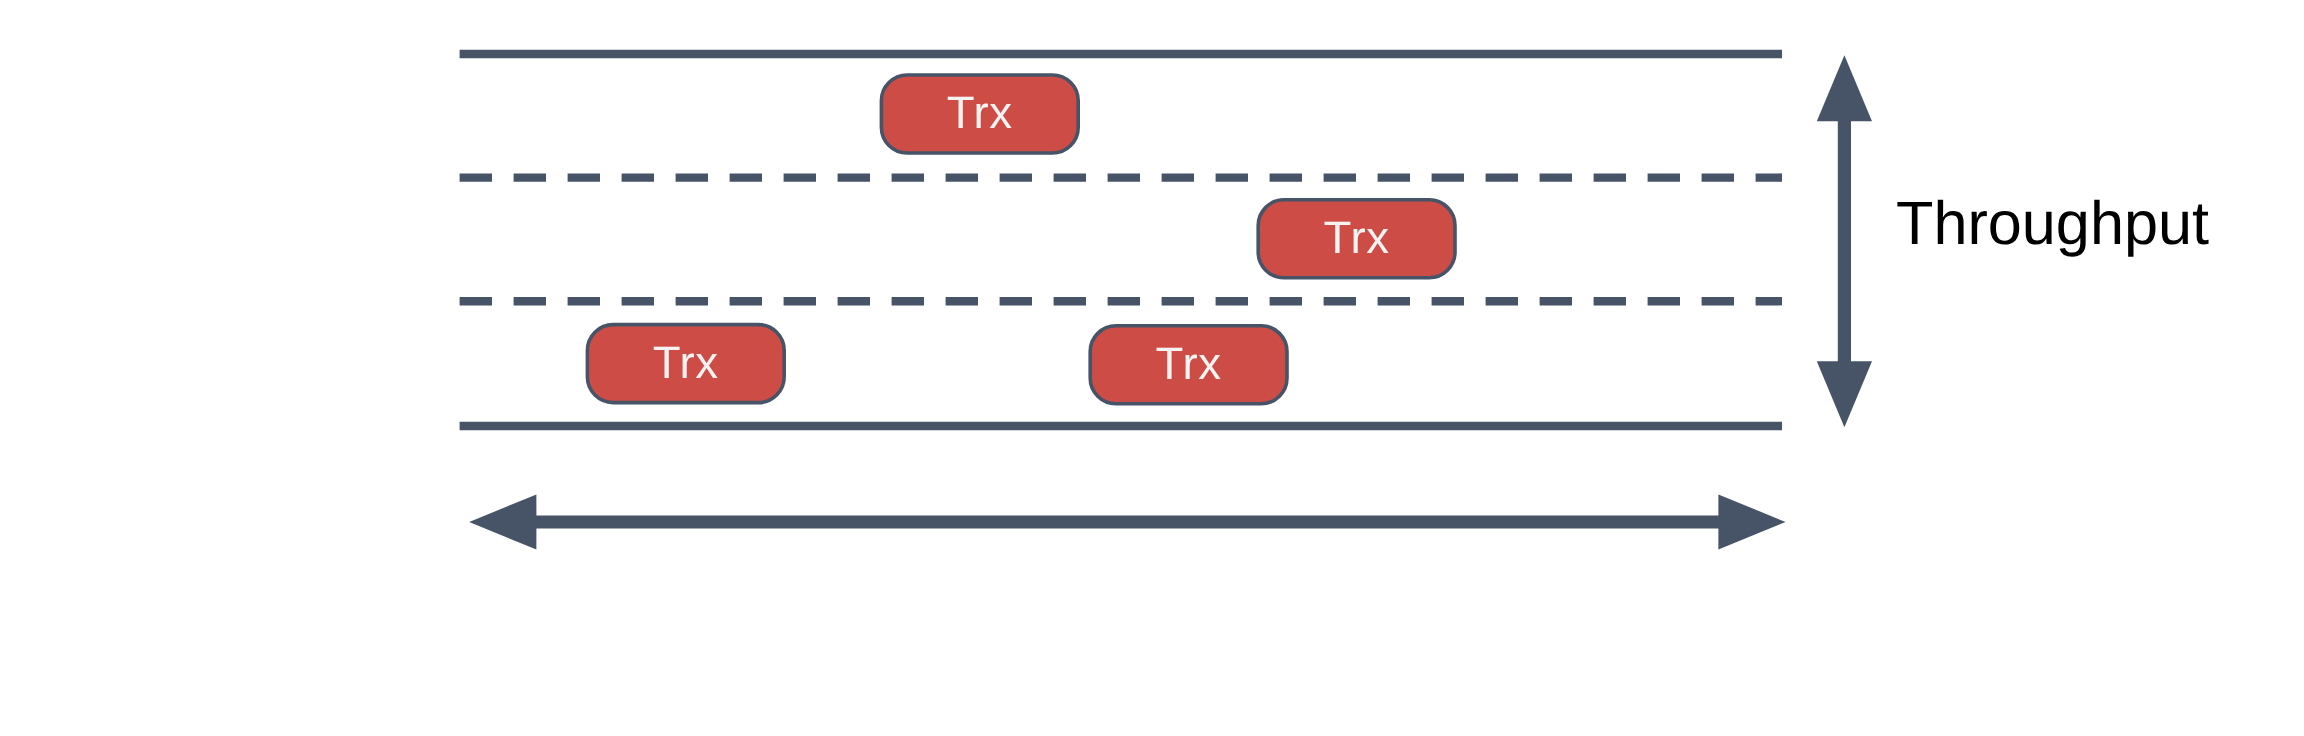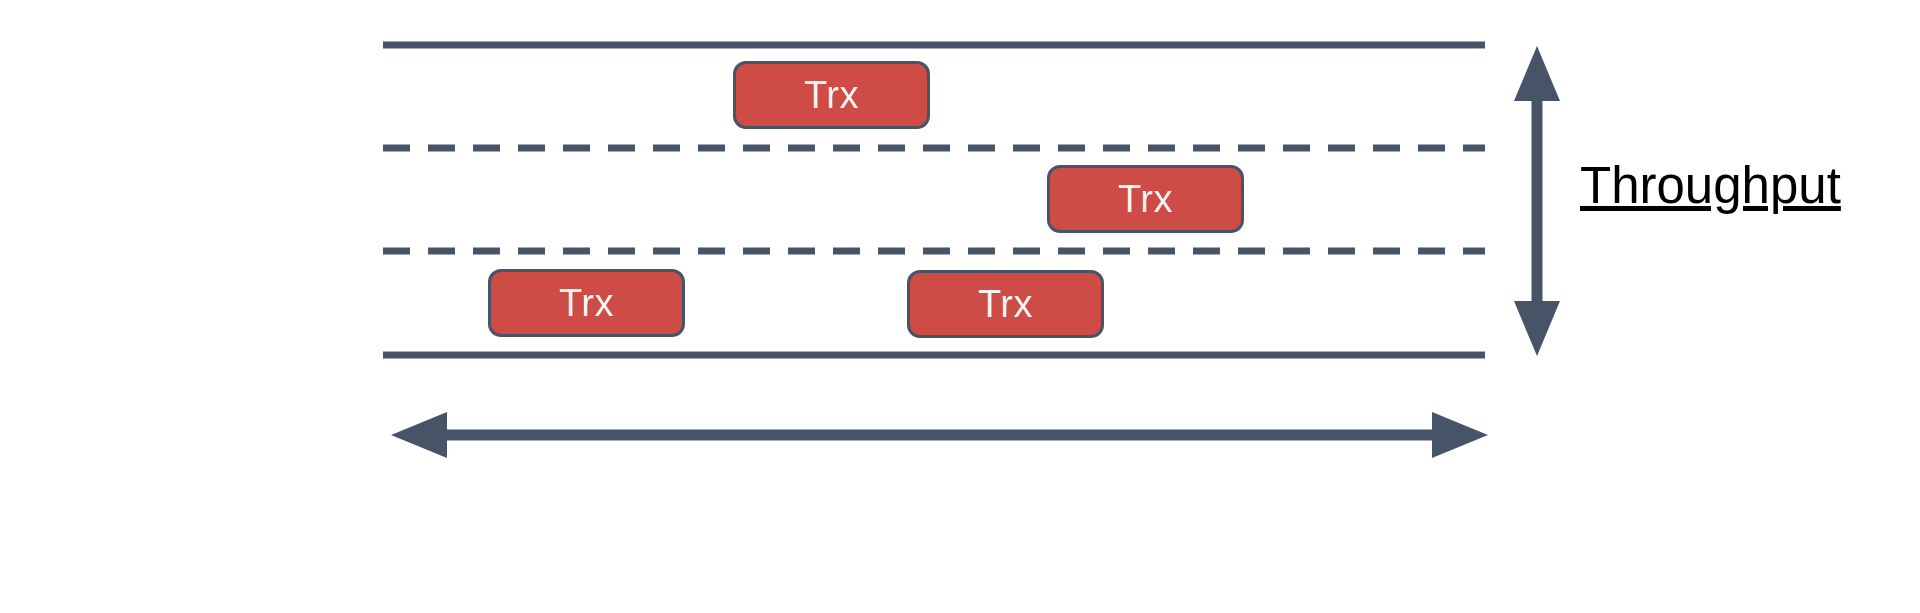--- a/index.html
+++ b/index.html
@@ -15,45 +15,44 @@
     height: 613px;
     overflow: hidden;
   }
   .diagram-svg {
     position: absolute;
     left: 0;
     top: 0;
   }
   .trx {
     position: absolute;
-    width: 197px;
+    width: 167px;
     height: 68px;
     box-sizing: border-box;
     border: 3px solid;
-    border-radius: 13px;
+    border-radius: 23px;
     display: flex;
     align-items: center;
     justify-content: center;
     font-size: 38px;
     letter-spacing: 0.5px;
   }
   .trx-1 { left: 733px;  top: 61px;  }
   .trx-2 { left: 1047px; top: 165px; }
   .trx-3 { left: 488px;  top: 269px; }
   .trx-4 { left: 907px;  top: 270px; }
   .axis-label {
     position: absolute;
     font-size: 51px;
     line-height: 60px;
     white-space: nowrap;
   }
   .throughput-label {
     left: 1580px;
     top: 156px;
-    text-decoration: underline;
   }
   .ttf-label {
     left: 887px;
     top: 513px;
     transform: translateX(-50%);
   }
 </style>
 </head>
 <body>
 

